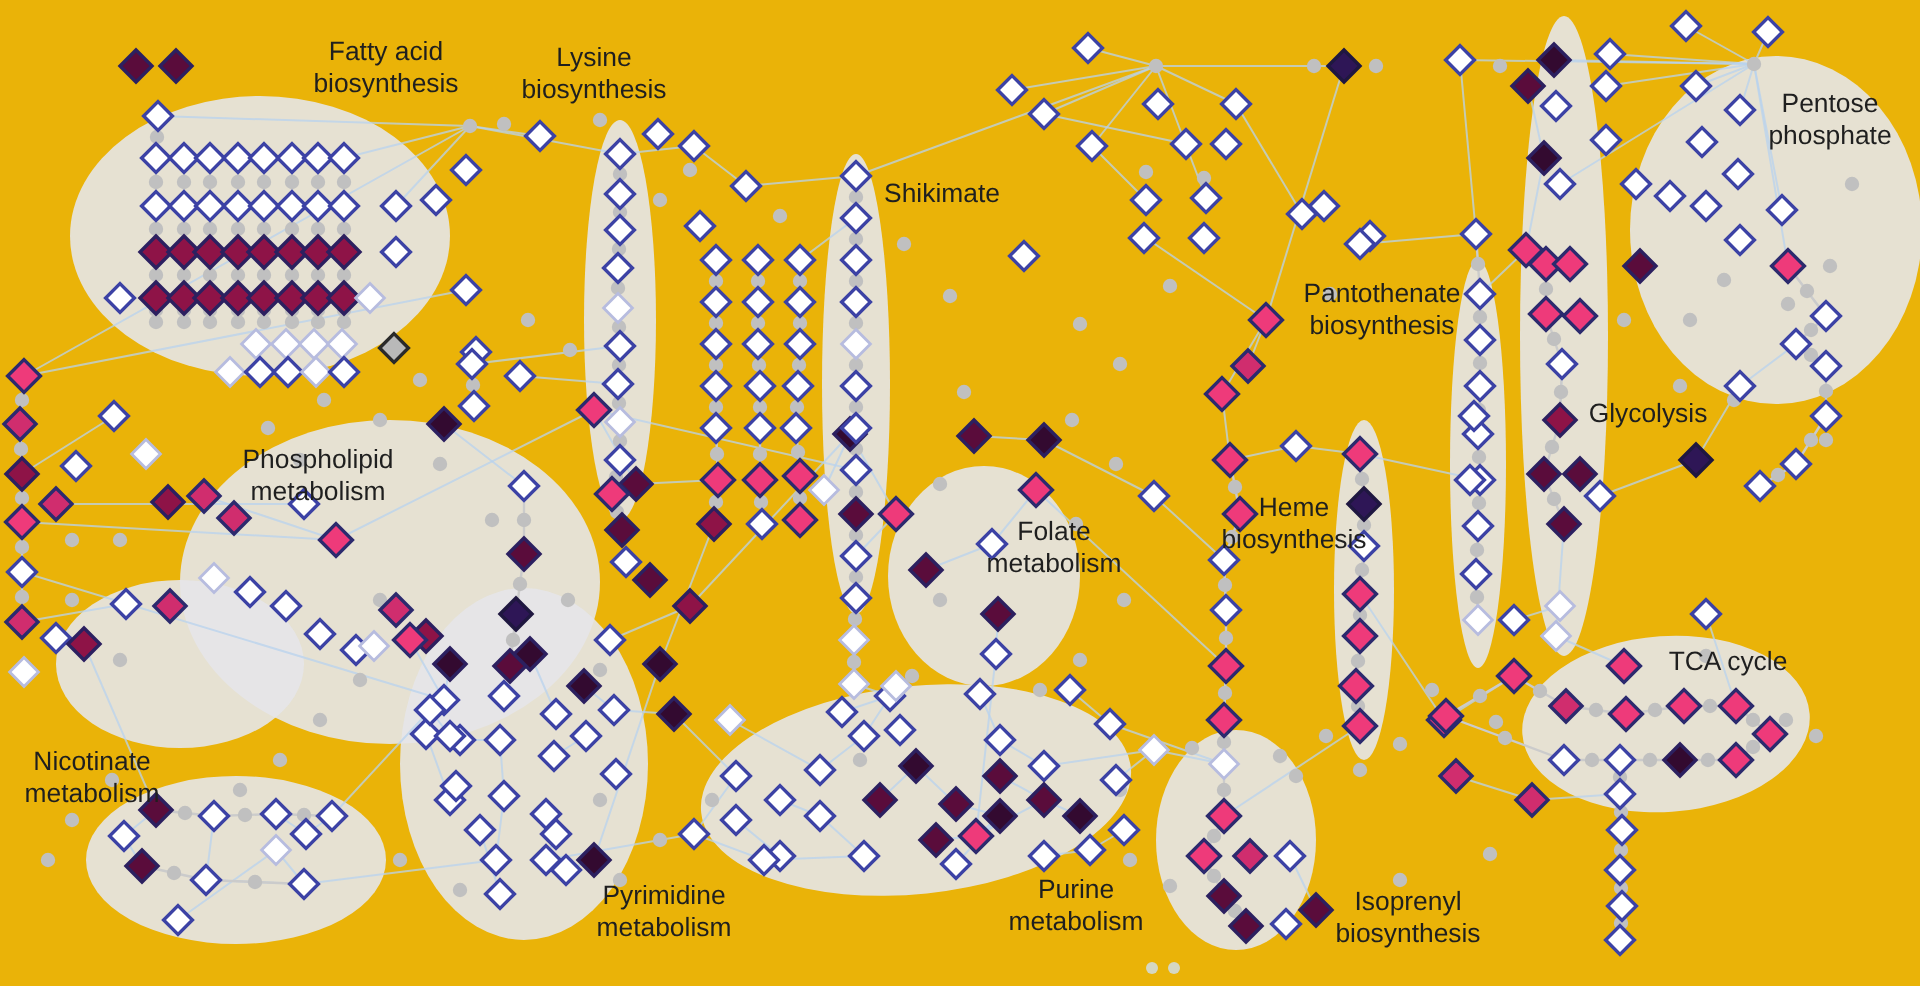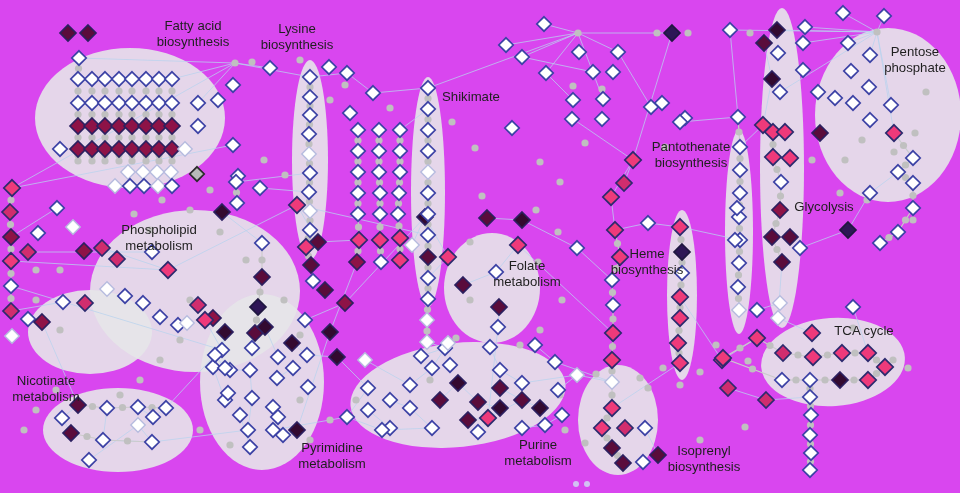--- a/index.html
+++ b/index.html
@@ -1,16 +1,16 @@
 <!DOCTYPE html>
 <html><head>
 <meta charset="utf-8">
 <style>
   html,body{margin:0;padding:0;background:#ffffff;}
-  #stage{position:relative;width:960px;height:493px;overflow:hidden;background:#d946ef;}
+  #stage{position:relative;width:960px;height:493px;overflow:hidden;background:#eab308;}
   svg{display:block;}
   text.region-label{font-family:"Liberation Sans",sans-serif;font-size:13.2px;fill:#1f1f1f;}
 </style>
 </head>
 <body>
 
 <div id="stage">
   <svg id="net" width="960" height="493" viewBox="0 0 960 493" xmlns="http://www.w3.org/2000/svg">
     <g id="layer-regions">
         <ellipse cx="130" cy="118" rx="95" ry="70" fill="#e6e6e9" opacity="0.9" transform="rotate(0 130 118)"></ellipse>

